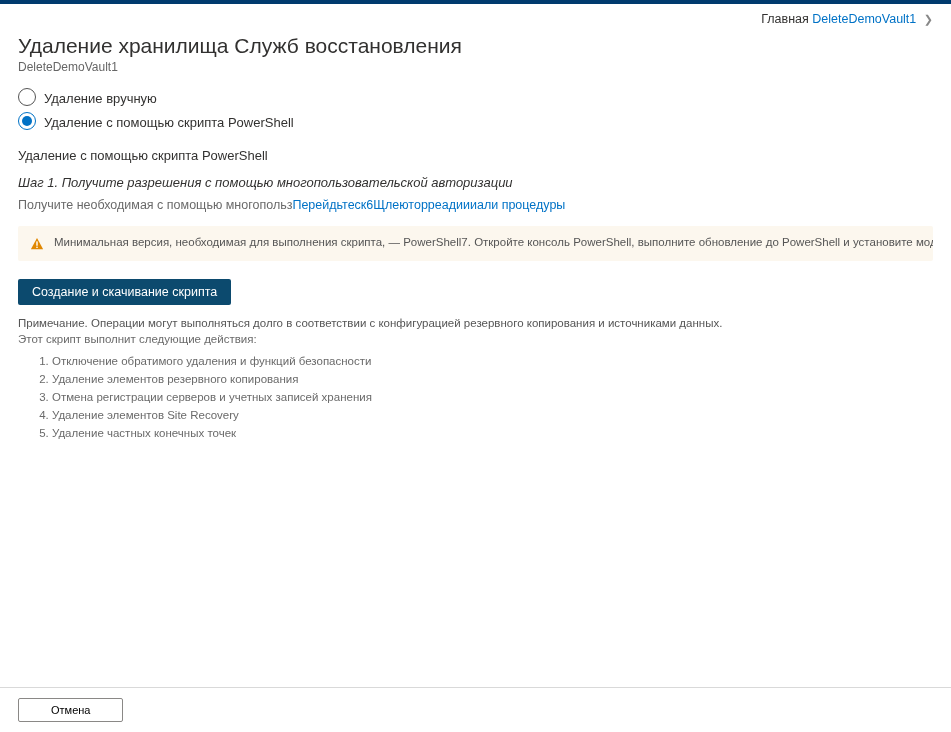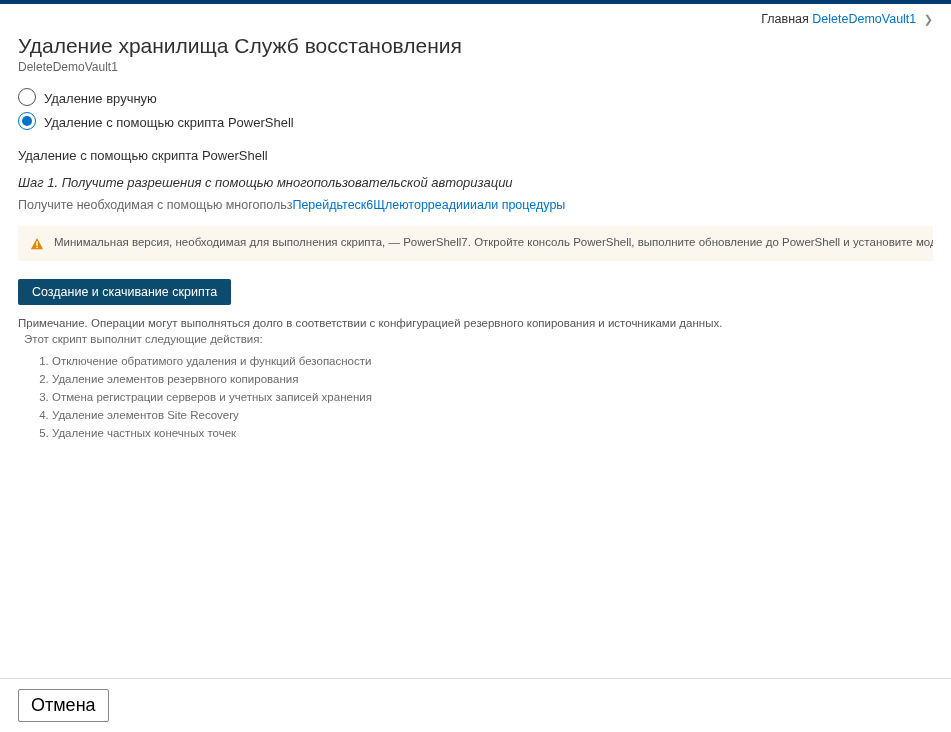--- a/index.html
+++ b/index.html
@@ -118,36 +118,36 @@
     padding: 6px 14px;
     font-size: 12.5px;
     cursor: pointer;
     border-radius: 2px;
   }
   .note {
     font-size: 11.5px;
     color: #555;
     margin-top: 12px;
   }
-  .note.sub { color: #6a6a6a; margin-top: 4px; margin-left: 6px; }
+  .note.sub { color: #6a6a6a; margin-top: 4px; }
   ol.actions {
     margin: 8px 0 0 34px;
     font-size: 11.5px;
     color: #6a6a6a;
   }
   ol.actions li { margin-bottom: 2px; line-height: 1.4; }
   .footer {
     border-top: 1px solid #d9d9d9;
     padding: 10px 18px;
   }
   .cancel-btn {
     background: #fff;
     border: 1px solid #8a8886;
-    padding: 5px 12px;
-    font-size: 18px;
+    padding: 5px 32px;
+    font-size: 11px;
     cursor: pointer;
     border-radius: 2px;
   }
 </style>
 </head>
 <body>
 
 <div class="top-bar"></div>
 
 <div class="breadcrumb">

